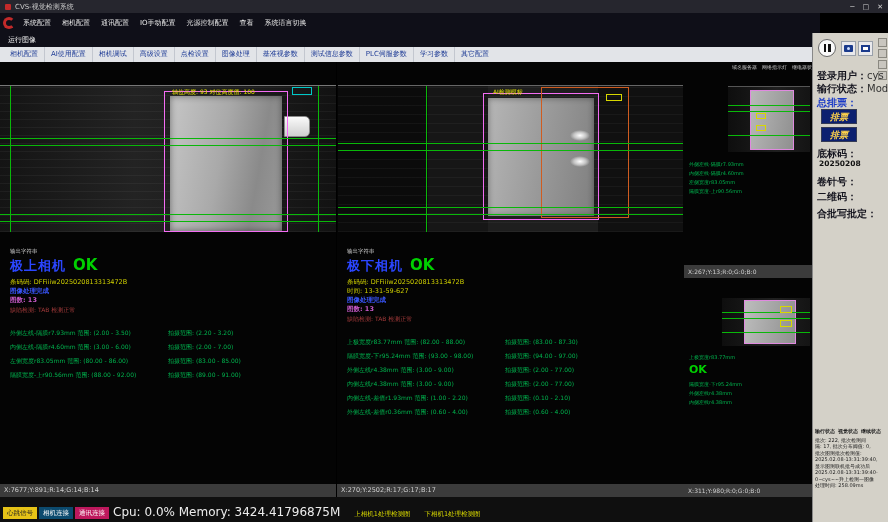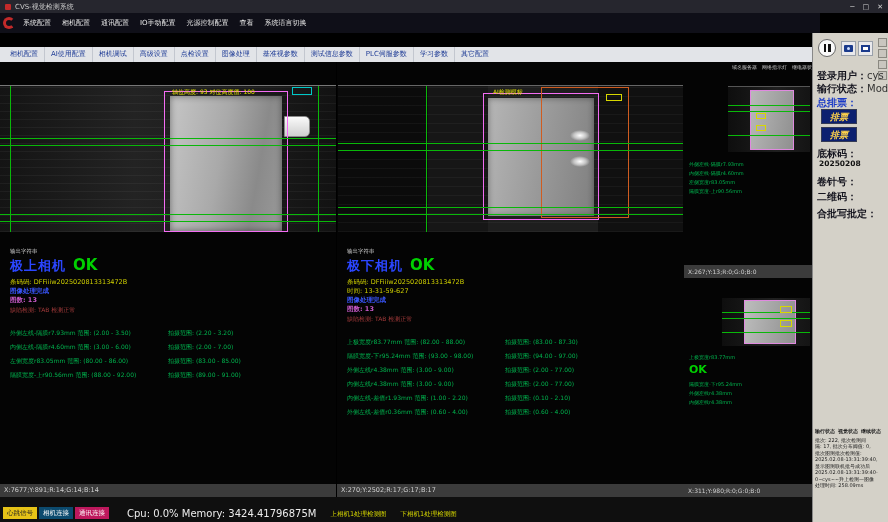--- a/index.html
+++ b/index.html
@@ -88,21 +88,21 @@
 
   
   .main-status{position:absolute;top:484px;height:13px;background:#3b3b3b;color:#cfcfcf;font-size:6.5px;line-height:13px;padding-left:4px;white-space:nowrap}
   #status-left{left:0;width:336px}
   #status-mid{left:337px;width:347px}
   .bottombar{position:absolute;left:0;top:497px;width:812px;height:25px;background:#0f0f0f;display:flex;align-items:flex-end;padding:0 3px 3px}
   .badge{font-size:6.5px;height:12px;line-height:12px;padding:0 4px;margin-right:2px;white-space:nowrap}
   .badge-heart{background:#e6c317;color:#222}
   .badge-cam{background:#0c4a6e;color:#fff}
   .badge-comm{background:#be185d;color:#fff}
-  .cpu-text{font-size:10px;color:#ececec;margin-left:16px;white-space:nowrap}
+  .cpu-text{font-size:12px;color:#ececec;margin-left:2px;white-space:nowrap}
   .extra-text{font-size:6.5px;color:#d8d800;margin-left:14px;white-space:nowrap}
 
   
   .side-panel{position:absolute;left:812px;top:33px;width:76px;height:489px;background:#d4d1c8;border-left:1px solid #888;overflow:hidden}
   .pause-btn{position:absolute;left:5px;top:6px;width:18px;height:18px;border-radius:50%;background:#fafafa;border:1px solid #666;display:flex;align-items:center;justify-content:center;gap:2px}
   .pbar{width:2.5px;height:8px;background:#111}
   .icon-btn{position:absolute;top:8px;width:15px;height:15px;background:#e9e9ec;border:1px solid #99a0aa;display:flex;align-items:center;justify-content:center}
   .icon-btn-1{left:28px}
   .icon-btn-2{left:45px}
   .glyph-cam{width:9px;height:7px;background:#1a3a8c;border-radius:1px;position:relative}
@@ -140,20 +140,21 @@
     <span class="logo"></span>
     <span class="menu-item">系统配置</span>
     <span class="menu-item">相机配置</span>
     <span class="menu-item">通讯配置</span>
     <span class="menu-item">IO手动配置</span>
     <span class="menu-item">光源控制配置</span>
     <span class="menu-item">查看</span>
     <span class="menu-item">系统语言切换</span>
   </div>
 
+  <div class="runrow">运行图像</div>
 
   <div class="tabbar">
     <span class="tab">相机配置</span>
     <span class="tab">AI使用配置</span>
     <span class="tab">相机调试</span>
     <span class="tab">高级设置</span>
     <span class="tab">点检设置</span>
     <span class="tab">图像处理</span>
     <span class="tab">基准视参数</span>
     <span class="tab">测试信息参数</span>

